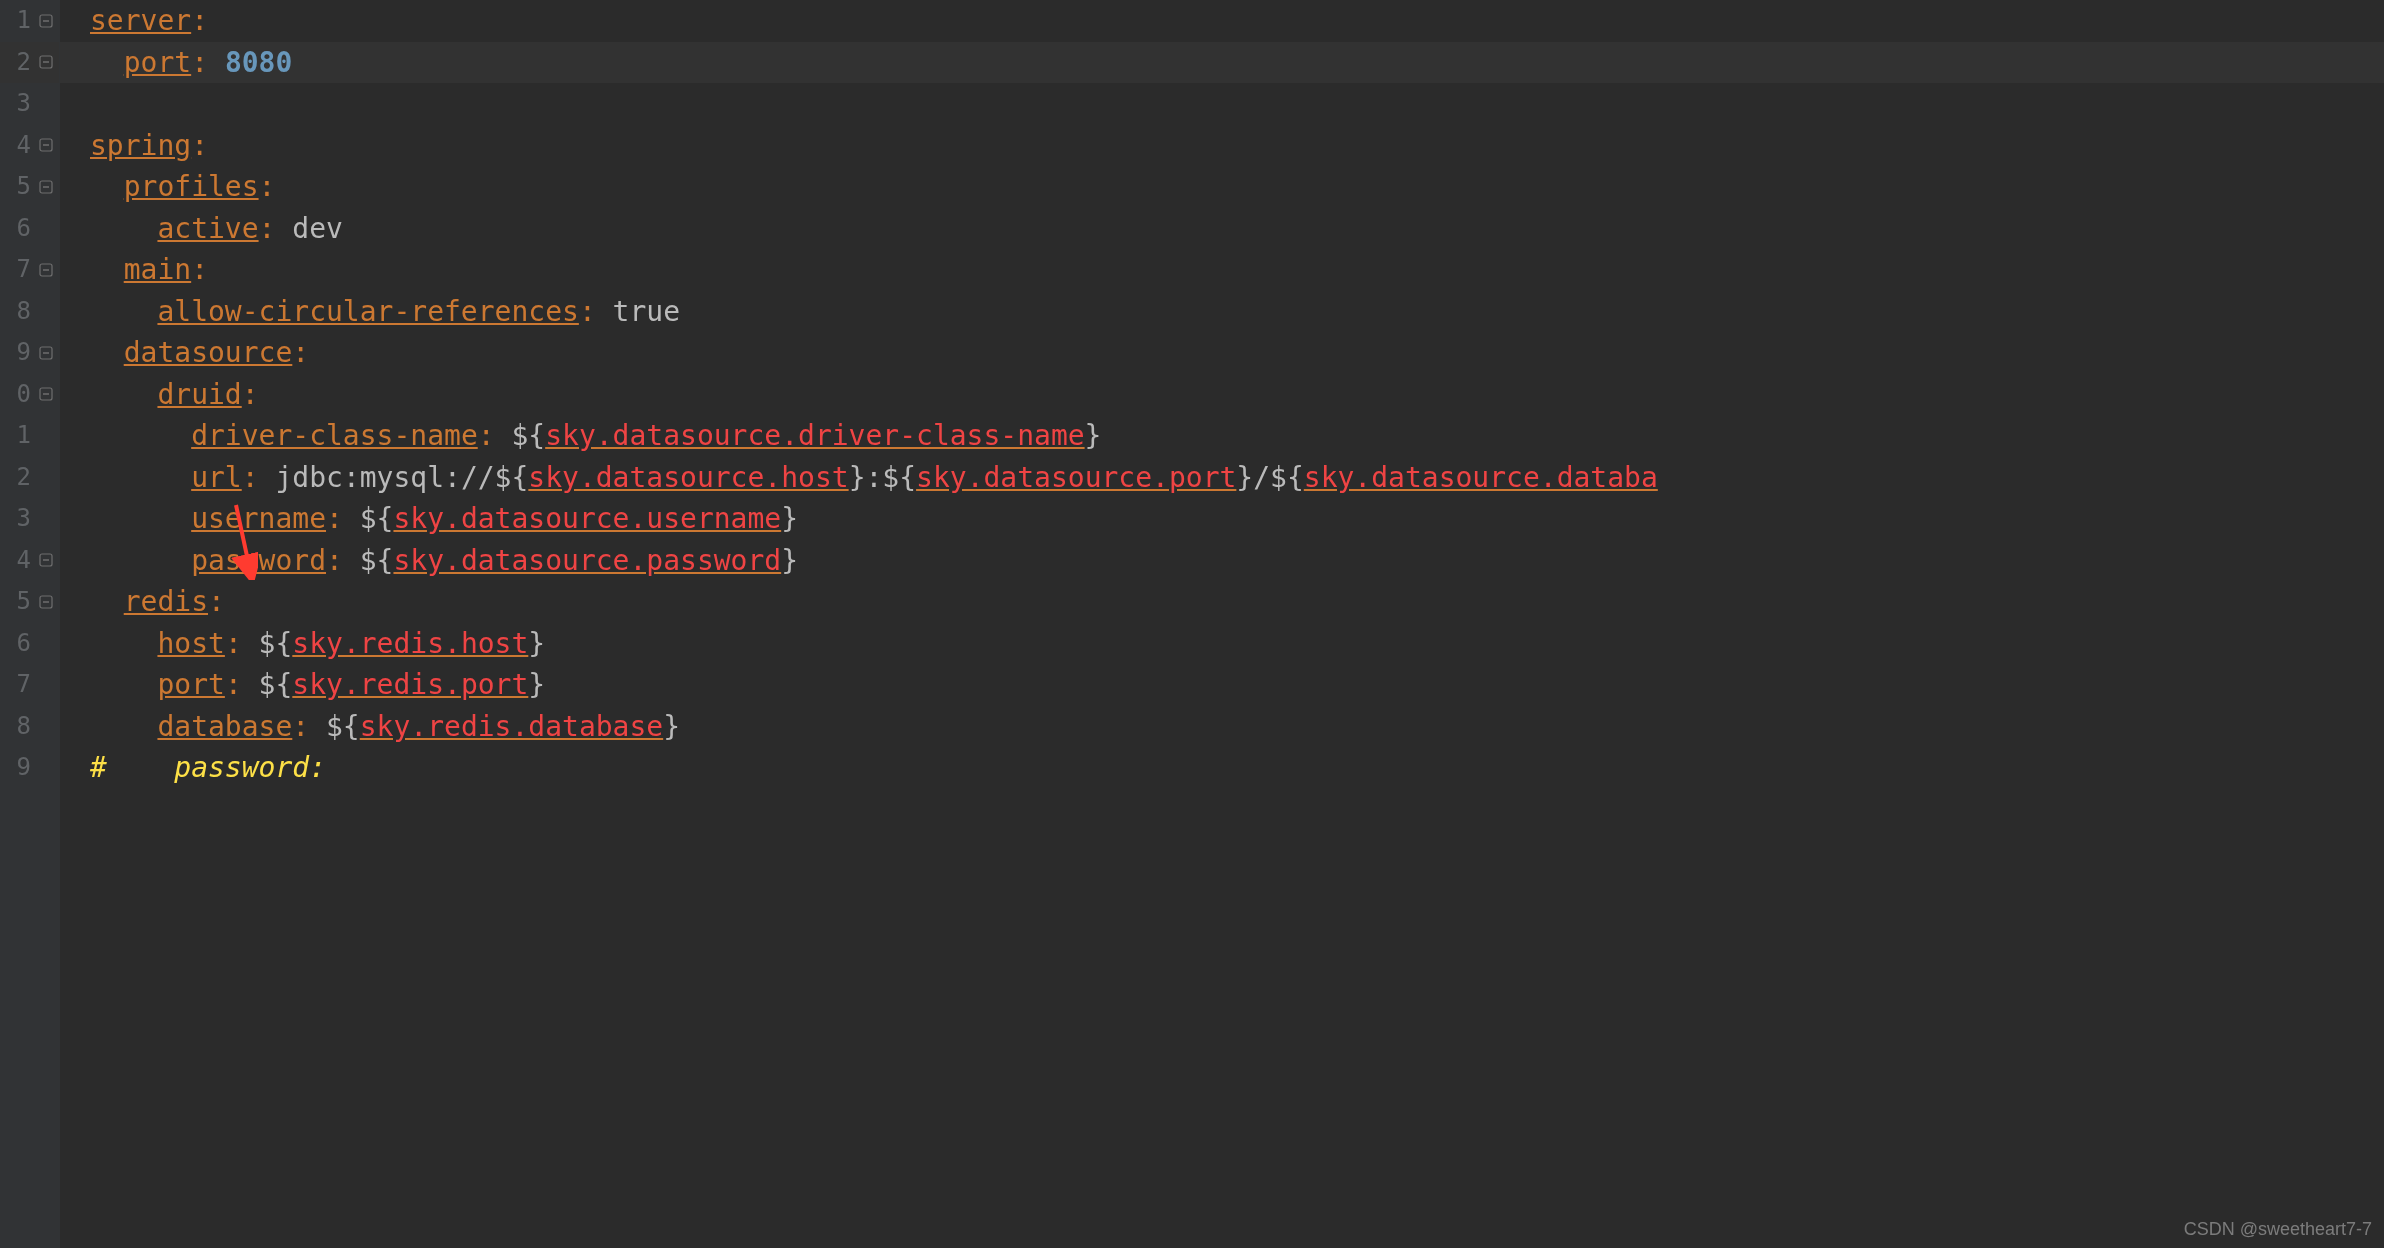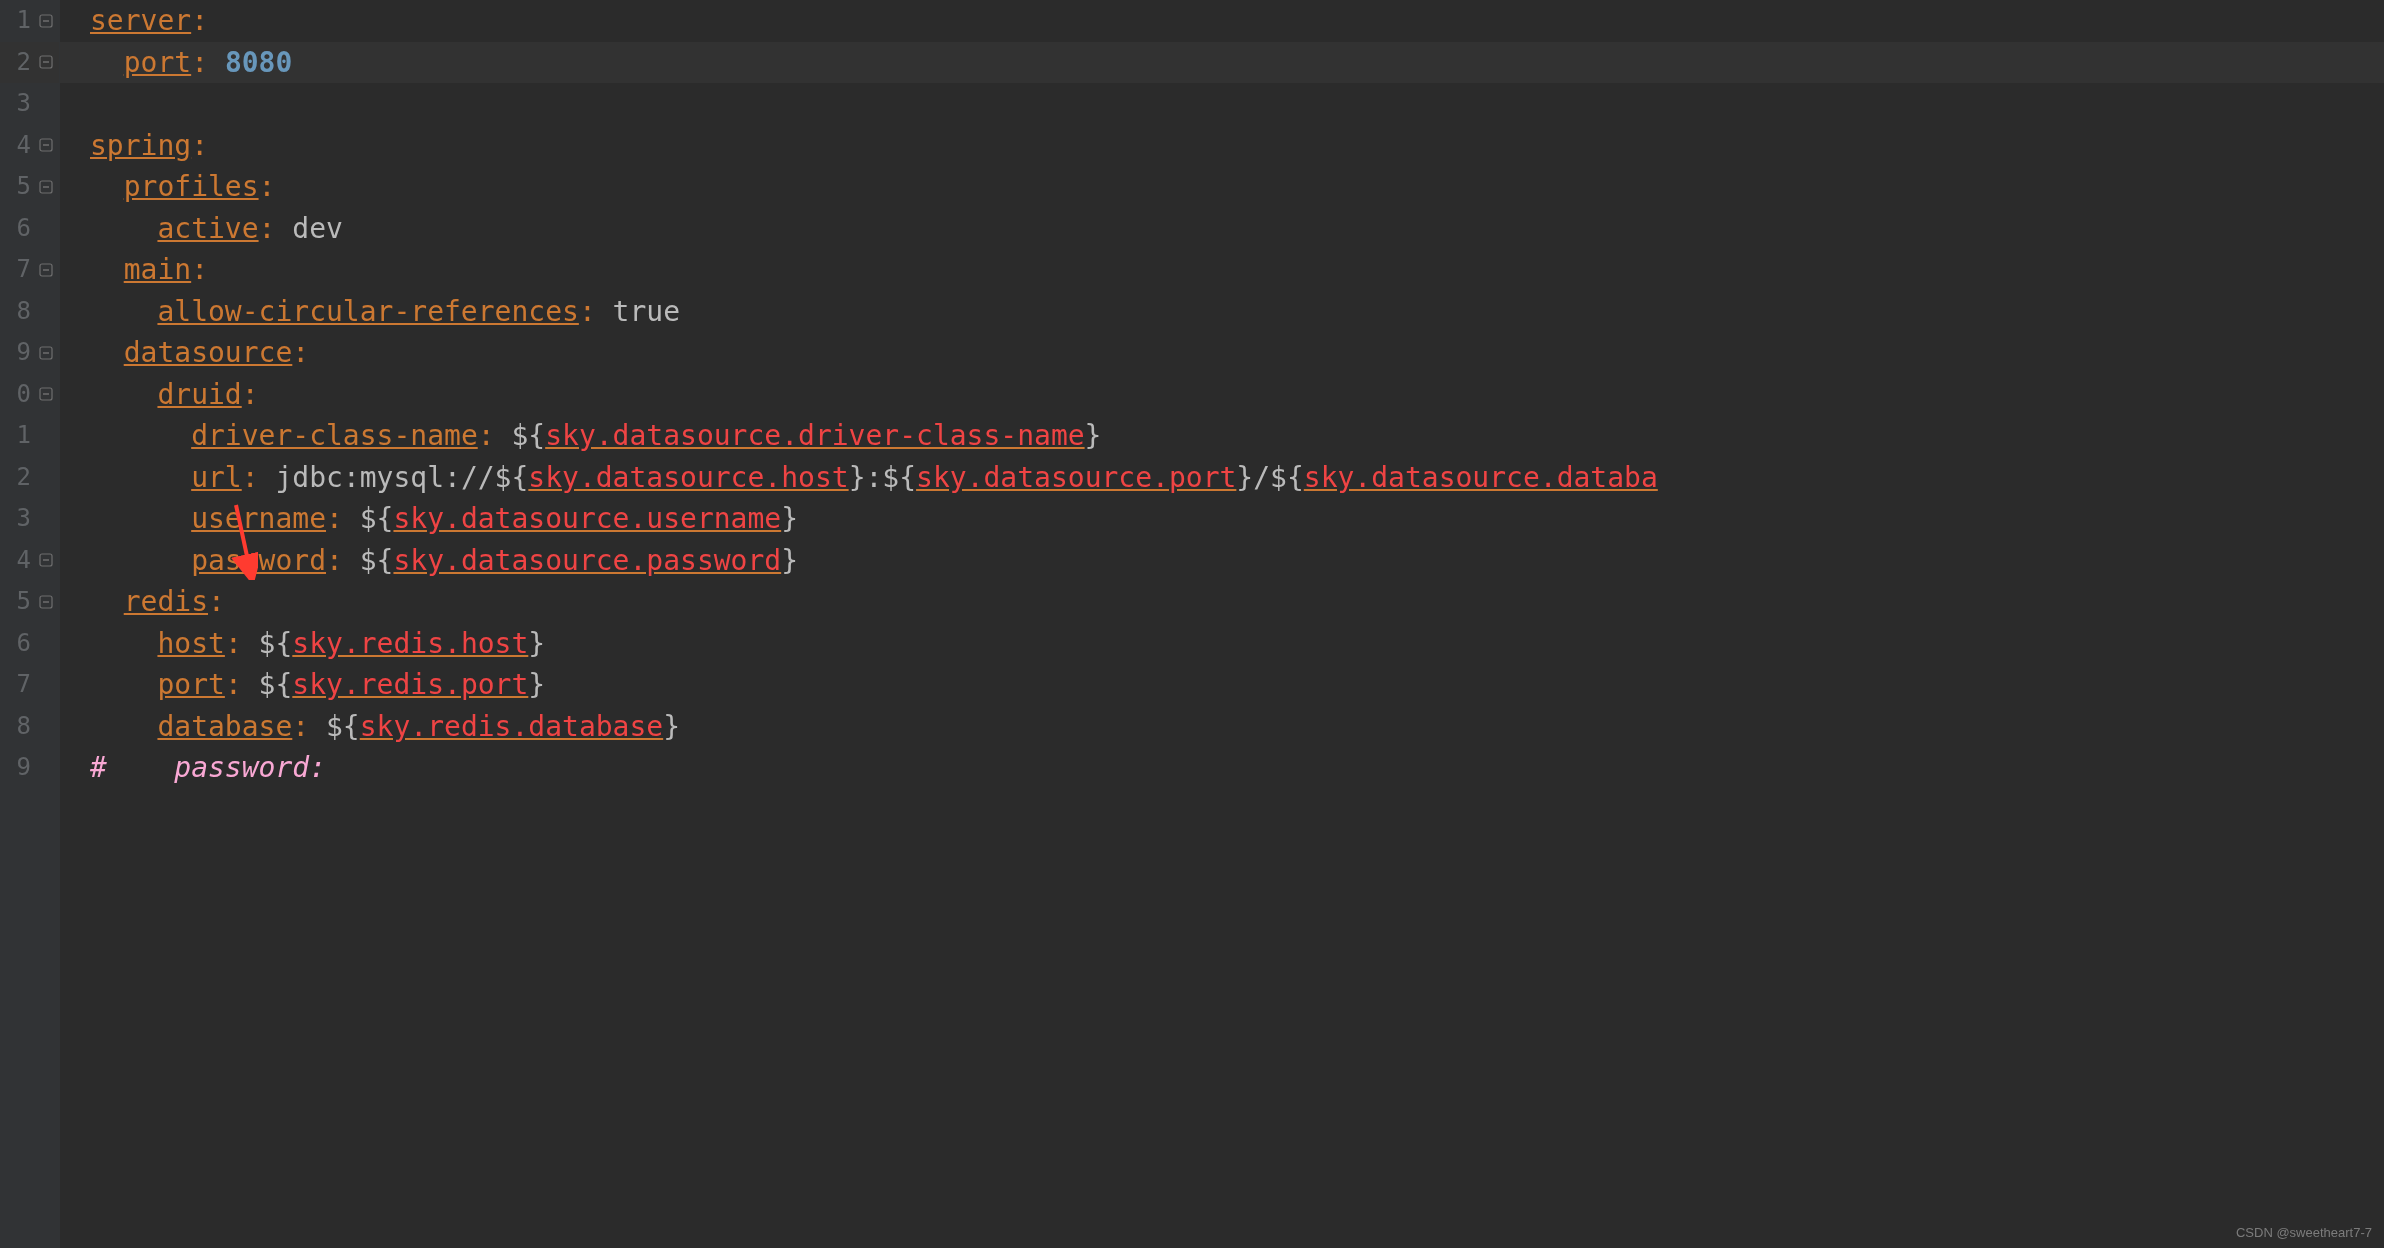--- a/index.html
+++ b/index.html
@@ -60,37 +60,37 @@
     align-items:center;
     justify-content:center;
     font-size: 14px;
   }
   .key { color: #cc7832; text-decoration: underline; }
   .value-text { color: #bababa; }
   .value-num { color: #6897bb; font-weight: bold; }
   .plain { color: #bababa; }
   .dollar { color: #bababa; }
   .ref { color: #ef4444; text-decoration: underline; text-decoration-color: #cc7832; }
-  .comment { color: #f9a8d4; font-style: italic; text-align: center; }
+  .comment { color: #fde047; font-style: italic; text-align: center; }
   .colon { color: #cc7832; }
   .annotation-arrow {
     position: absolute;
     left: 228px;
     top: 500px;
     width: 30px;
     height: 80px;
     pointer-events: none;
     z-index: 5;
   }
   .watermark {
     position: absolute;
     bottom: 8px;
     right: 12px;
     color: #8a8a8a;
-    font-size: 13px;
+    font-size: 18px;
     font-family: sans-serif;
     opacity: 0.85;
   }
 </style>
 </head>
 <body>
 
 <div class="editor">
   <div class="gutter" id="gutter">
       <div class="line">

